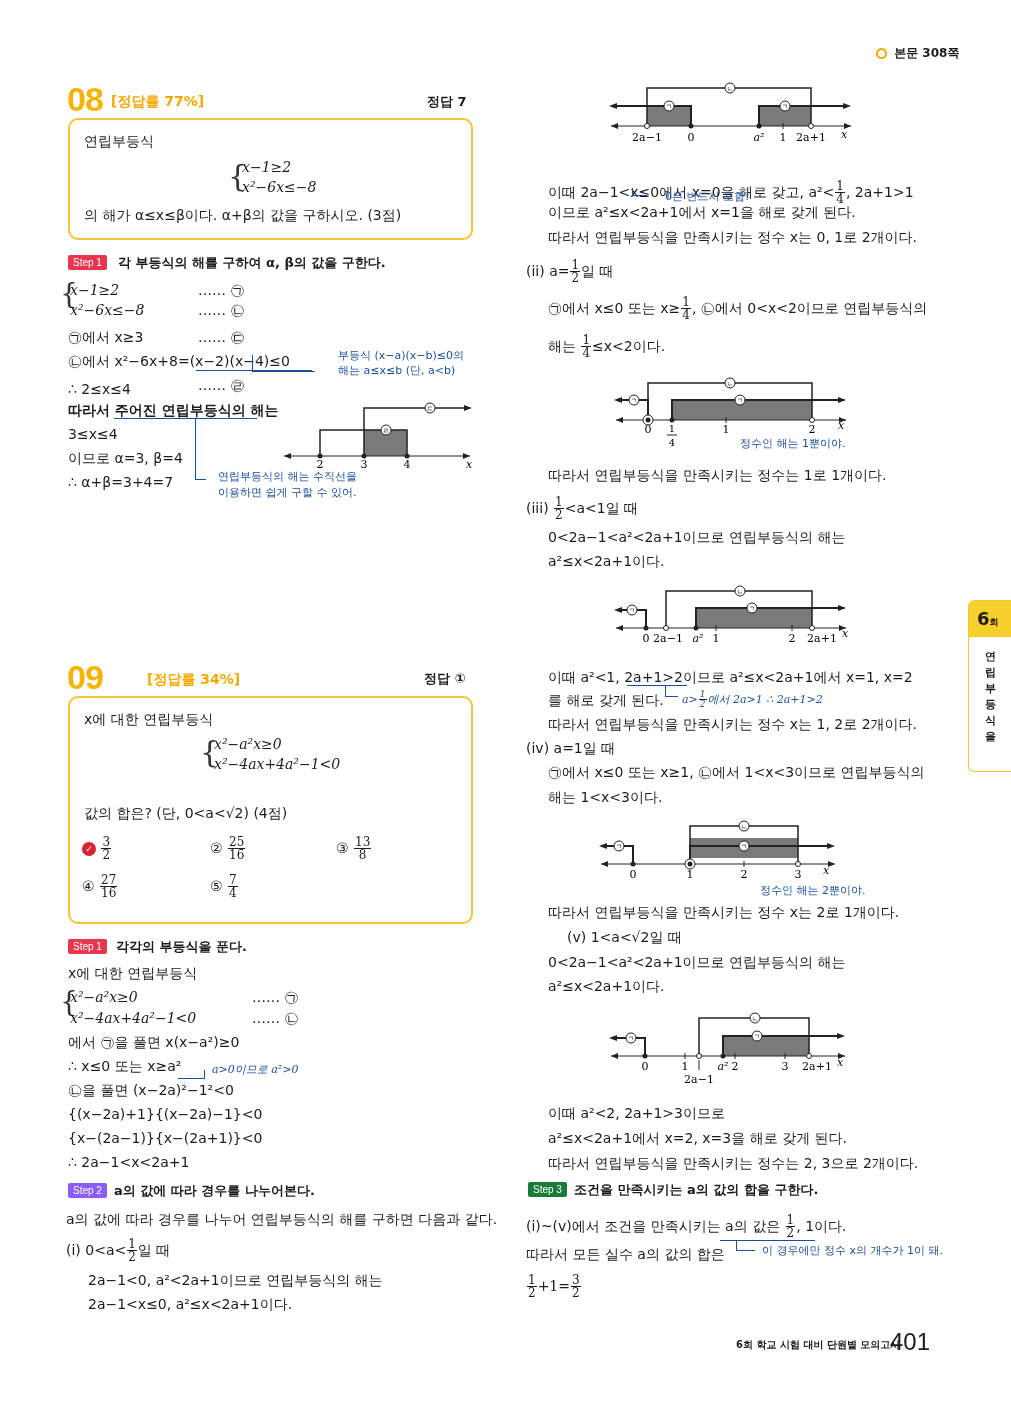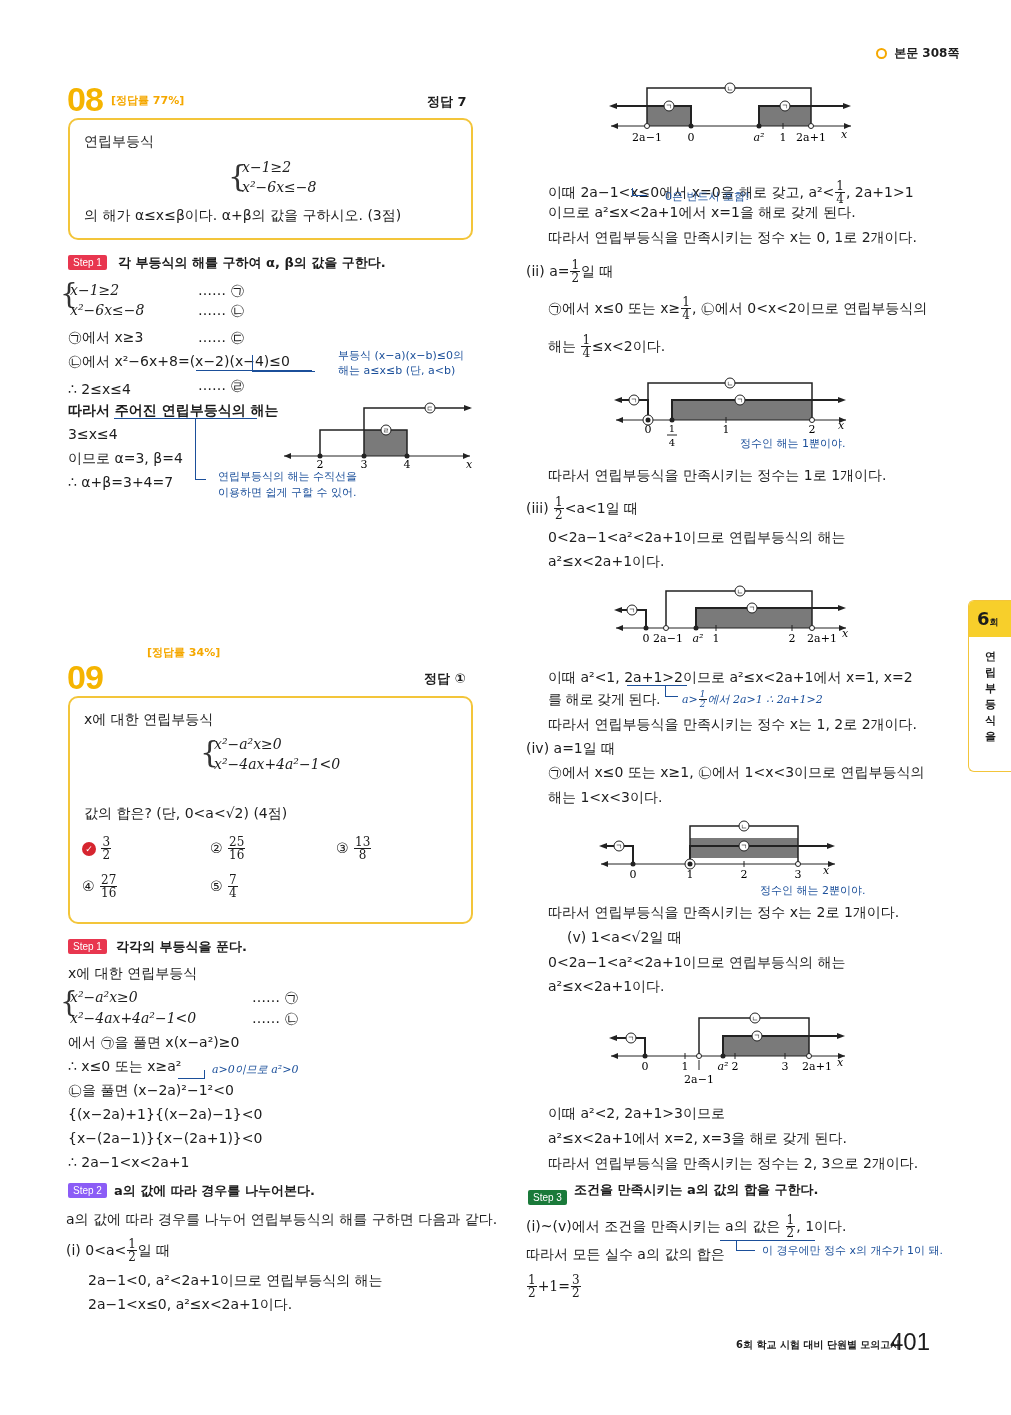--- a/index.html
+++ b/index.html
@@ -5,21 +5,21 @@
   html, body { margin:0; padding:0; }
   body { width:1011px; height:1415px; background:#fff; position:relative; overflow:hidden;
          font-family:"DejaVu Sans","Liberation Sans",sans-serif; color:#1c1c1c; }
   .abs { position:absolute; }
   .serif { font-family:"DejaVu Serif","Liberation Serif",serif; }
   .it { font-style:italic; font-family:"DejaVu Serif","Liberation Serif",serif; }
   .line { position:absolute; font-size:14px; line-height:18px; white-space:nowrap; }
   .note { position:absolute; font-size:11px; color:#1b4f9a; white-space:nowrap; line-height:14px; }
   .qnum { position:absolute; font-family:"Liberation Sans","DejaVu Sans",sans-serif; font-weight:bold;
           font-size:34px; color:#f5b400; letter-spacing:-1px; line-height:34px; }
-  .rate { position:absolute; font-size:11px; font-weight:bold; color:#f5a800; }
+  .rate { position:absolute; font-size:14px; font-weight:bold; color:#f5a800; }
   .answer { position:absolute; font-size:13px; font-weight:bold; }
   .qbox { position:absolute; border:2px solid #f3c53a; border-radius:10px; background:#fff; }
   .step { position:absolute; font-size:10px; color:#fff; padding:1px 5px; border-radius:2px;
           font-family:"Liberation Sans",sans-serif; line-height:13px; }
   .step-red { background:#e8364f; }
   .step-blue { background:#8b5cf6; }
   .step-green { background:#1a7a3a; }
   .steptitle { position:absolute; font-size:13px; font-weight:bold; white-space:nowrap; }
   .frac { display:inline-block; vertical-align:middle; text-align:center; line-height:12px; font-size:12px; margin:0 1px; }
   .frac span { display:block; }
@@ -101,21 +101,21 @@
     <text x="150" y="13" font-size="7" text-anchor="middle">ㄷ</text>
   <circle cx="106" cy="32" r="5" fill="#fff" stroke="#222"></circle>
     <text x="106" y="35" font-size="7" text-anchor="middle">ㄹ</text>
   <text x="40" y="70" font-size="11" text-anchor="middle">2</text>
   <text x="84" y="70" font-size="11" text-anchor="middle">3</text>
   <text x="127" y="70" font-size="11" text-anchor="middle">4</text>
   <text x="186" y="70" font-size="11" font-style="italic">x</text>
 </svg>
 
 <div class="qnum" style="left:67px;top:660px;">09</div>
-<div class="rate" style="left:111px;top:645px;padding-left:36px;">[정답률 34%]</div>
+<div class="rate" style="left:111px;top:671px;padding-left:36px;">[정답률 34%]</div>
 <div class="answer" style="left:424px;top:670px;">정답 ①</div>
 
 <div class="qbox" style="left:68px;top:696px;width:401px;height:224px;">
   <div class="line" style="left:14px;top:12px;">x에 대한 연립부등식</div>
   <div class="abs serif" style="left:130px;top:34px;font-size:30px;line-height:40px;color:#333;">{</div>
   <div class="line it" style="left:144px;top:37px;">x²−a²x≥0</div>
   <div class="line it" style="left:144px;top:57px;">x²−4ax+4a²−1&lt;0</div>
   <div class="line" style="left:14px;top:106px;">값의 합은? (단, 0&lt;a&lt;√2) (4점)</div>
 
   <div class="abs" style="left:12px;top:138px;font-size:14px;">
@@ -279,21 +279,21 @@
   <text x="88" y="59" font-size="11" text-anchor="middle" font-style="italic">a²</text>
   <text x="106" y="59" font-size="11" text-anchor="middle">1</text>
   <text x="182" y="59" font-size="11" text-anchor="middle">2</text>
   <text x="212" y="59" font-size="11" text-anchor="middle">2a+1</text>
   <text x="232" y="54" font-size="11" font-style="italic">x</text>
 </svg>
 
 <div class="line" style="left:548px;top:668px;">이때 a²&lt;1, 2a+1&gt;2이므로 a²≤x&lt;2a+1에서 x=1, x=2</div>
 <div class="abs" style="left:627px;top:685px;width:60px;height:1px;background:#1b4f9a;"></div>
 <div class="abs" style="left:665px;top:686px;width:12px;height:10px;border-left:1px solid #1b4f9a;border-bottom:1px solid #1b4f9a;"></div>
-<div class="line" style="left:548px;top:691px;font-family:Liberation Serif, serif;">를 해로 갖게 된다.</div>
+<div class="line" style="left:548px;top:691px;">를 해로 갖게 된다.</div>
 <div class="note it" style="left:682px;top:690px;">
   <span>a&gt;</span><span class="frac" style="font-size:9px;line-height:9px;"><span class="num">1</span><span>2</span></span><span>에서 2a&gt;1    ∴ 2a+1&gt;2</span>
 </div>
 <div class="line" style="left:548px;top:715px;">따라서 연립부등식을 만족시키는 정수 x는 1, 2로 2개이다.</div>
 
 <div class="line" style="left:526px;top:739px;">(iv) a=1일 때</div>
 <div class="line" style="left:548px;top:763px;">㉠에서 x≤0 또는 x≥1, ㉡에서 1&lt;x&lt;3이므로 연립부등식의</div>
 <div class="line" style="left:548px;top:788px;">해는 1&lt;x&lt;3이다.</div>
 
 <svg class="abs" style="left:595px;top:818px;" width="250" height="64" viewBox="0 0 250 64">
@@ -361,21 +361,21 @@
   <text x="130" y="62" font-size="11" text-anchor="middle">2</text>
   <text x="180" y="62" font-size="11" text-anchor="middle">3</text>
   <text x="212" y="62" font-size="11" text-anchor="middle">2a+1</text>
   <text x="232" y="58" font-size="11" font-style="italic">x</text>
 </svg>
 
 <div class="line" style="left:548px;top:1104px;">이때 a²&lt;2, 2a+1&gt;3이므로</div>
 <div class="line" style="left:548px;top:1129px;">a²≤x&lt;2a+1에서 x=2, x=3을 해로 갖게 된다.</div>
 <div class="line" style="left:548px;top:1154px;">따라서 연립부등식을 만족시키는 정수는 2, 3으로 2개이다.</div>
 
-<div class="step step-green" style="left:528px;top:1182px;margin-top:8px;">Step 3</div>
+<div class="step step-green" style="left:528px;top:1182px;">Step 3</div>
 <div class="steptitle" style="left:574px;top:1181px;">조건을 만족시키는 a의 값의 합을 구한다.</div>
 <div class="line" style="left:526px;top:1214px;">
   <span>(i)~(v)에서 조건을 만족시키는 a의 값은 </span><span class="frac serif"><span class="num">1</span><span>2</span></span><span>, 1이다.</span>
 </div>
 <div class="abs" style="left:720px;top:1240px;width:95px;height:1px;background:#1b4f9a;"></div>
 <div class="abs" style="left:736px;top:1241px;width:18px;height:9px;border-left:1px solid #1b4f9a;border-bottom:1px solid #1b4f9a;"></div>
 <div class="line" style="left:526px;top:1245px;">따라서 모든 실수 a의 값의 합은</div>
 <div class="note" style="left:762px;top:1244px;">이 경우에만 정수 x의 개수가 1이 돼.</div>
 <div class="line serif" style="left:526px;top:1274px;">
   <span class="frac"><span class="num">1</span><span>2</span></span><span>+1=</span><span class="frac"><span class="num">3</span><span>2</span></span>

